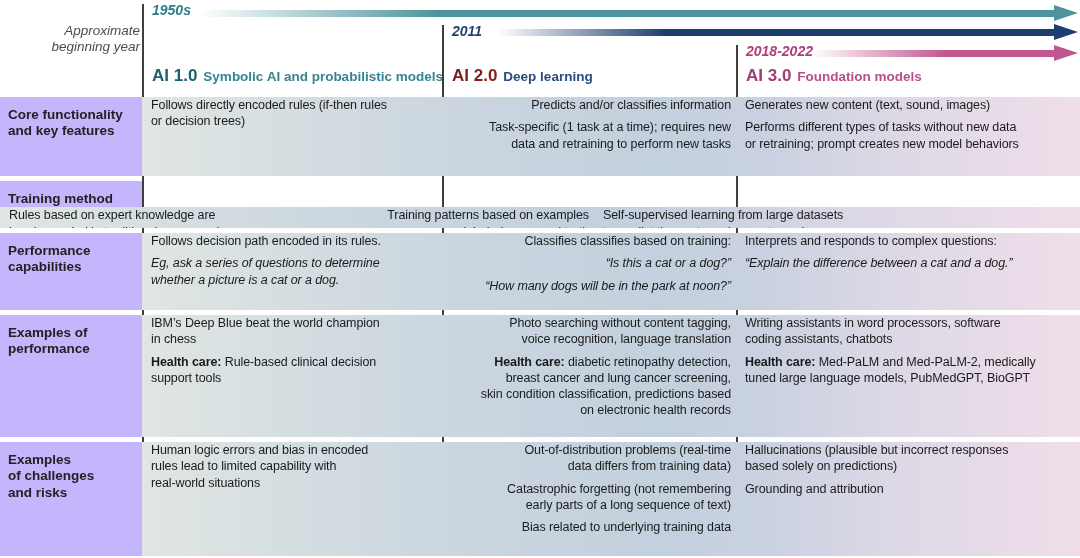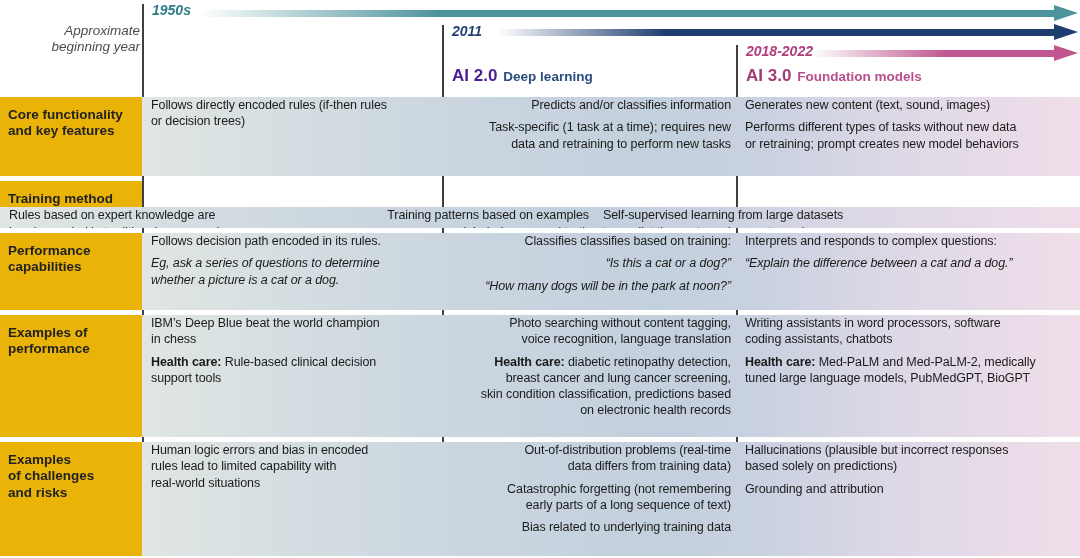--- a/index.html
+++ b/index.html
@@ -30,27 +30,27 @@
   #head2{left:1054px;top:24px;border-left:24px solid #1F3E70;}
   #head3{left:1054px;top:45px;border-left:24px solid #C0568F;}
 
   .col-head{position:absolute;top:66px;white-space:nowrap;}
   #colhead1{left:152px;}
   #colhead2{left:452px;}
   #colhead3{left:746px;}
   .ai-title{font-size:17px;font-weight:bold;}
   .ai-sub{font-size:13.5px;font-weight:bold;margin-left:6px;}
   #colhead1 .ai-title{color:#1D606E;} #colhead1 .ai-sub{color:#35858F;}
-  #colhead2 .ai-title{color:#4c1d95;} #colhead2 .ai-sub{color:#2B4C7E;}
+  #colhead2 .ai-title{color:#7f1d1d;} #colhead2 .ai-sub{color:#2B4C7E;}
   #colhead3 .ai-title{color:#A23A74;} #colhead3 .ai-sub{color:#B84E8C;}
 
   
   .rows{position:absolute;left:0;top:97px;width:1080px;}
   .row{display:flex;margin-bottom:5px;overflow:hidden;}
-  .row-label{width:142px;box-sizing:border-box;background:#eab308;
+  .row-label{width:142px;box-sizing:border-box;background:#c4b5fd;
              padding:10px 5px 0 8px;font-weight:bold;font-size:13.5px;line-height:1.22;
              color:#222222;white-space:pre-line;}
   .row-band{flex:1;display:flex;
             background:linear-gradient(90deg,#E0E6E3 0%,#D5DEE1 15%,#CBD6DF 32%,
                        #C3D0DD 55%,#C9D1E0 66%,#DDD8E6 80%,#EFDEE9 100%);}
   .cell{box-sizing:border-box;padding:0 5px 0 9px;font-size:12.5px;line-height:1.3;
         letter-spacing:-0.1px;color:#1b1b1b;}
   .cell p{margin:0 0 6px 0;white-space:pre-line;}
   .cell p.italic{font-style:italic;}
   .c0{width:300px;} .c1{width:294px;text-align:right;} .c2{width:344px;}
@@ -72,20 +72,23 @@
   <div class="head" id="head1"></div>
 
   <div class="era-year" id="year2">2011</div>
   <div class="shaft" id="shaft2"></div>
   <div class="head" id="head2"></div>
 
   <div class="era-year" id="year3">2018-2022</div>
   <div class="shaft" id="shaft3"></div>
   <div class="head" id="head3"></div>
 
+  <div class="col-head" id="colhead1">
+    <span class="ai-title">AI 1.0</span><span class="ai-sub">Symbolic AI and probabilistic models</span>
+  </div>
   <div class="col-head" id="colhead2">
     <span class="ai-title">AI 2.0</span><span class="ai-sub">Deep learning</span>
   </div>
   <div class="col-head" id="colhead3">
     <span class="ai-title">AI 3.0</span><span class="ai-sub">Foundation models</span>
   </div>
 
   <div class="rows">
       <div class="row" style="height: 79px;">
         <div class="row-label">Core functionality

